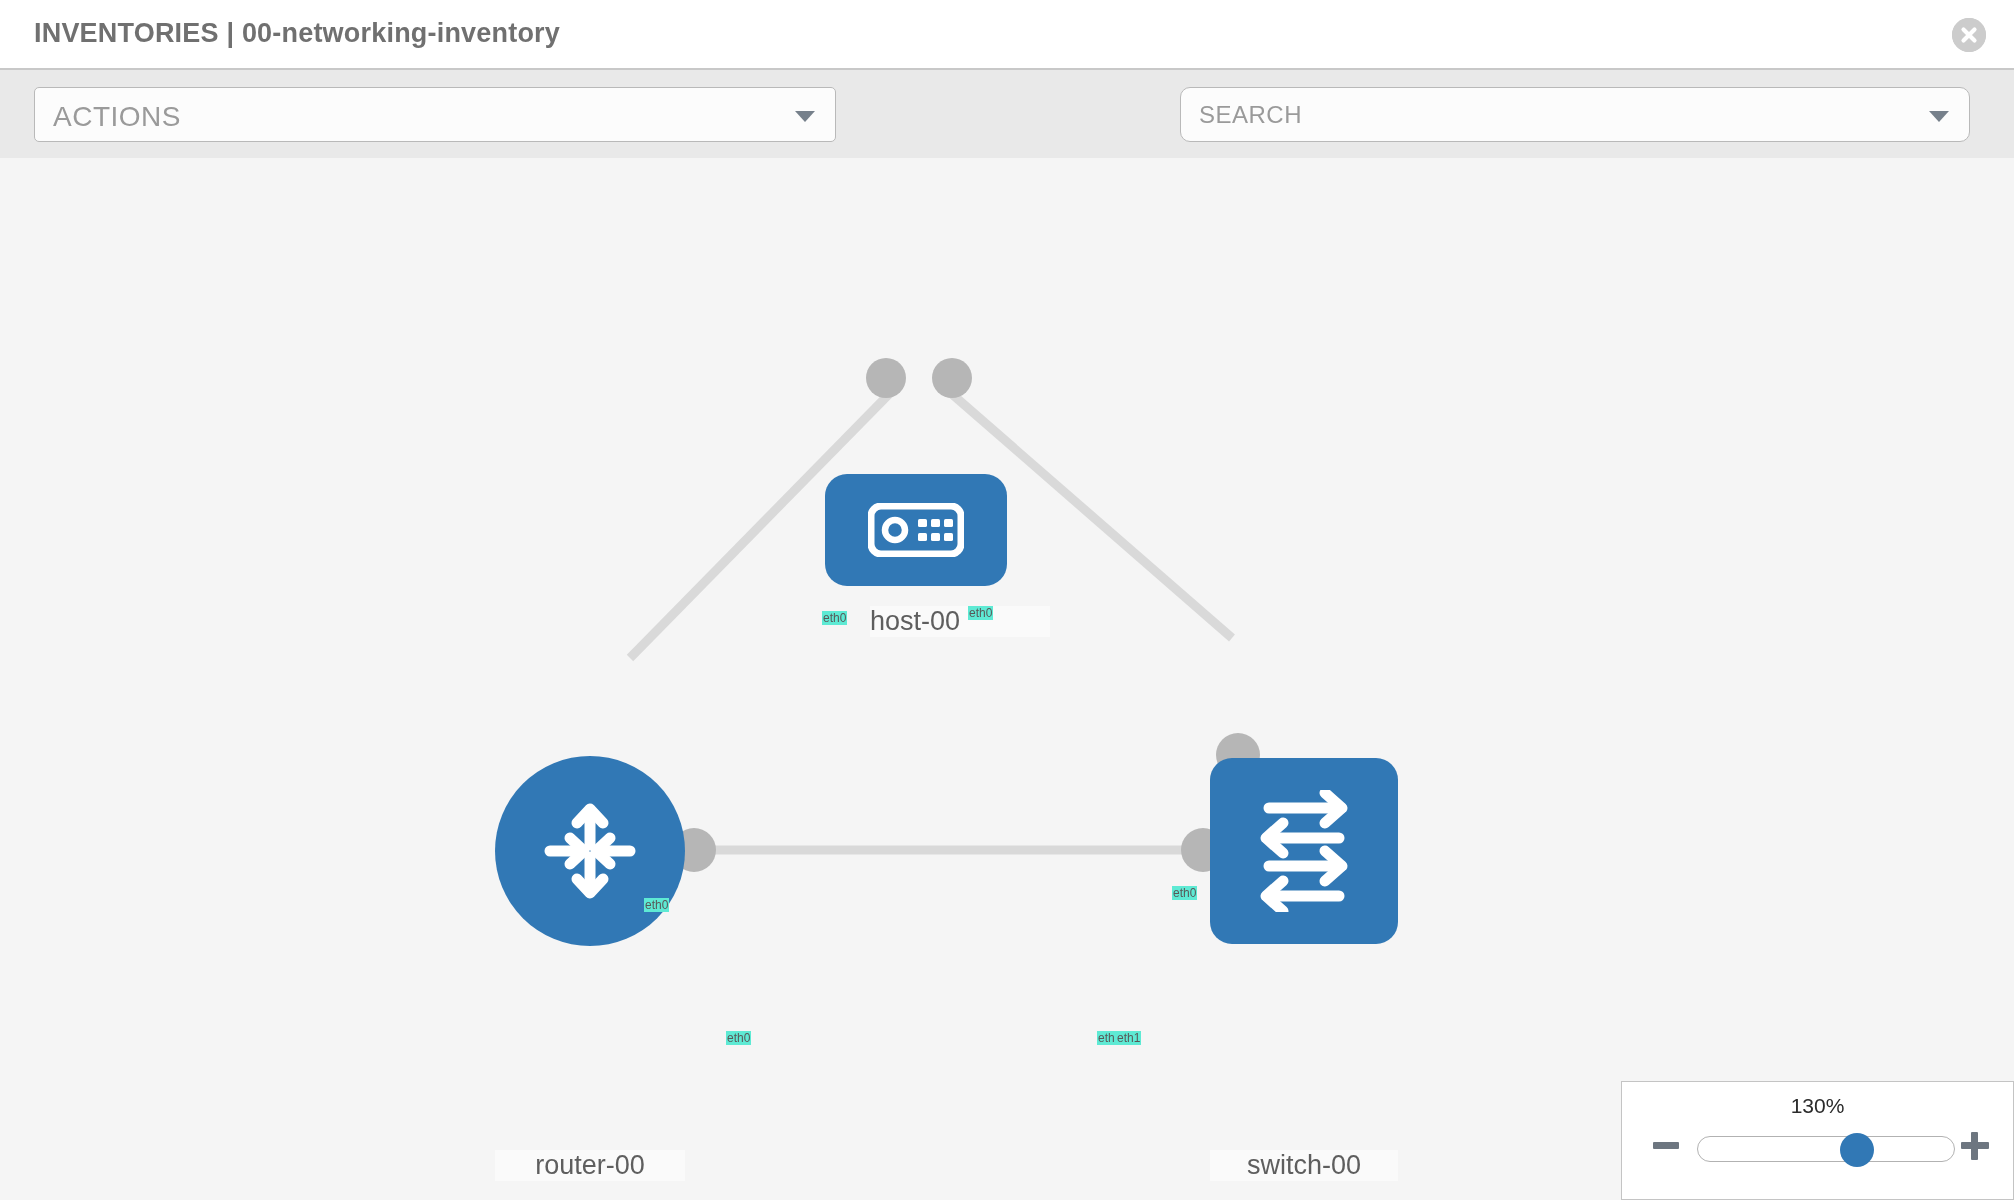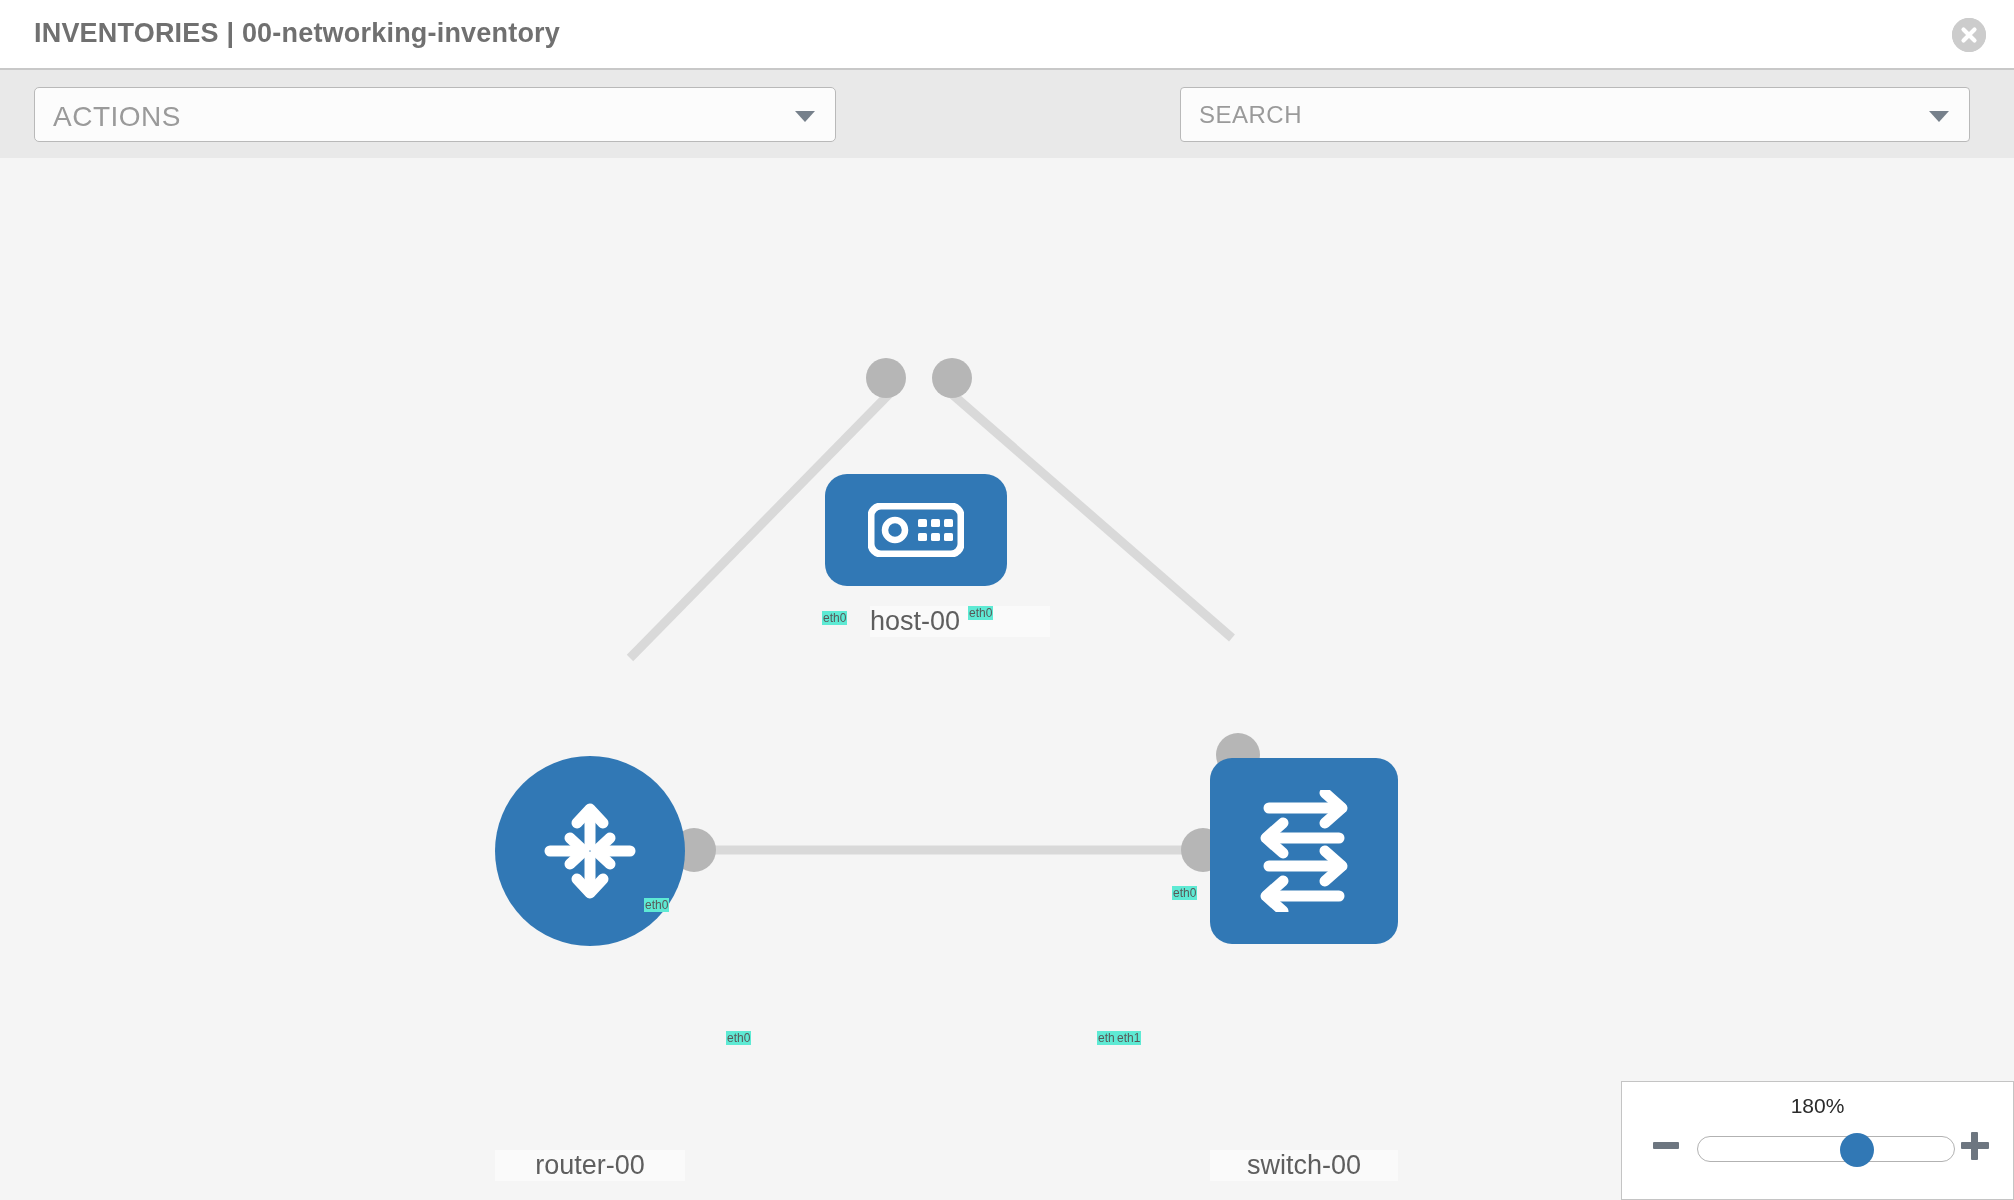--- a/index.html
+++ b/index.html
@@ -62,21 +62,21 @@
     cursor: pointer;
   }
   .icon-wrench { left: 1038px; }
   .icon-key    { left: 1108px; }
 
   .search-box {
     position: absolute; left: 1180px; top: 17px;
     width: 790px; height: 55px;
     background: #fcfcfc;
     border: 1px solid #b9b9b9;
-    border-radius: 4px;
+    border-radius: 10px;
   }
   .search-label {
     position: absolute; left: 18px; top: 13px;
     font-size: 24px; color: #9a9a9a; letter-spacing: 0.5px;
   }
 
   
   .canvas {
     position: absolute; left: 0; top: 158px;
     width: 2014px; height: 1042px;
@@ -287,21 +287,21 @@
     <div class="edge-label" style="left:968px; top:448px;">eth0</div>
     <div class="edge-label" style="left:644px; top:740px;">eth0</div>
     <div class="edge-label" style="left:1172px; top:728px;">eth0</div>
     <div class="edge-label" style="left:726px; top:873px;">eth0</div>
     <div class="edge-label" style="left:1097px; top:873px;">eth</div>
     <div class="edge-label" style="left:1116px; top:873px;">eth1</div>
 
   </div>
 
   <div class="zoom-panel">
-    <div class="zoom-value">180%</div>
+    <div class="zoom-value">130%</div>
     <div class="zoom-row">
       <div class="zoom-minus"></div>
       <div class="zoom-track">
         <div class="zoom-thumb" id="zoom-thumb" style="left: 62%;"></div>
       </div>
       <div class="zoom-plus"></div>
     </div>
   </div>
 
 </div>

